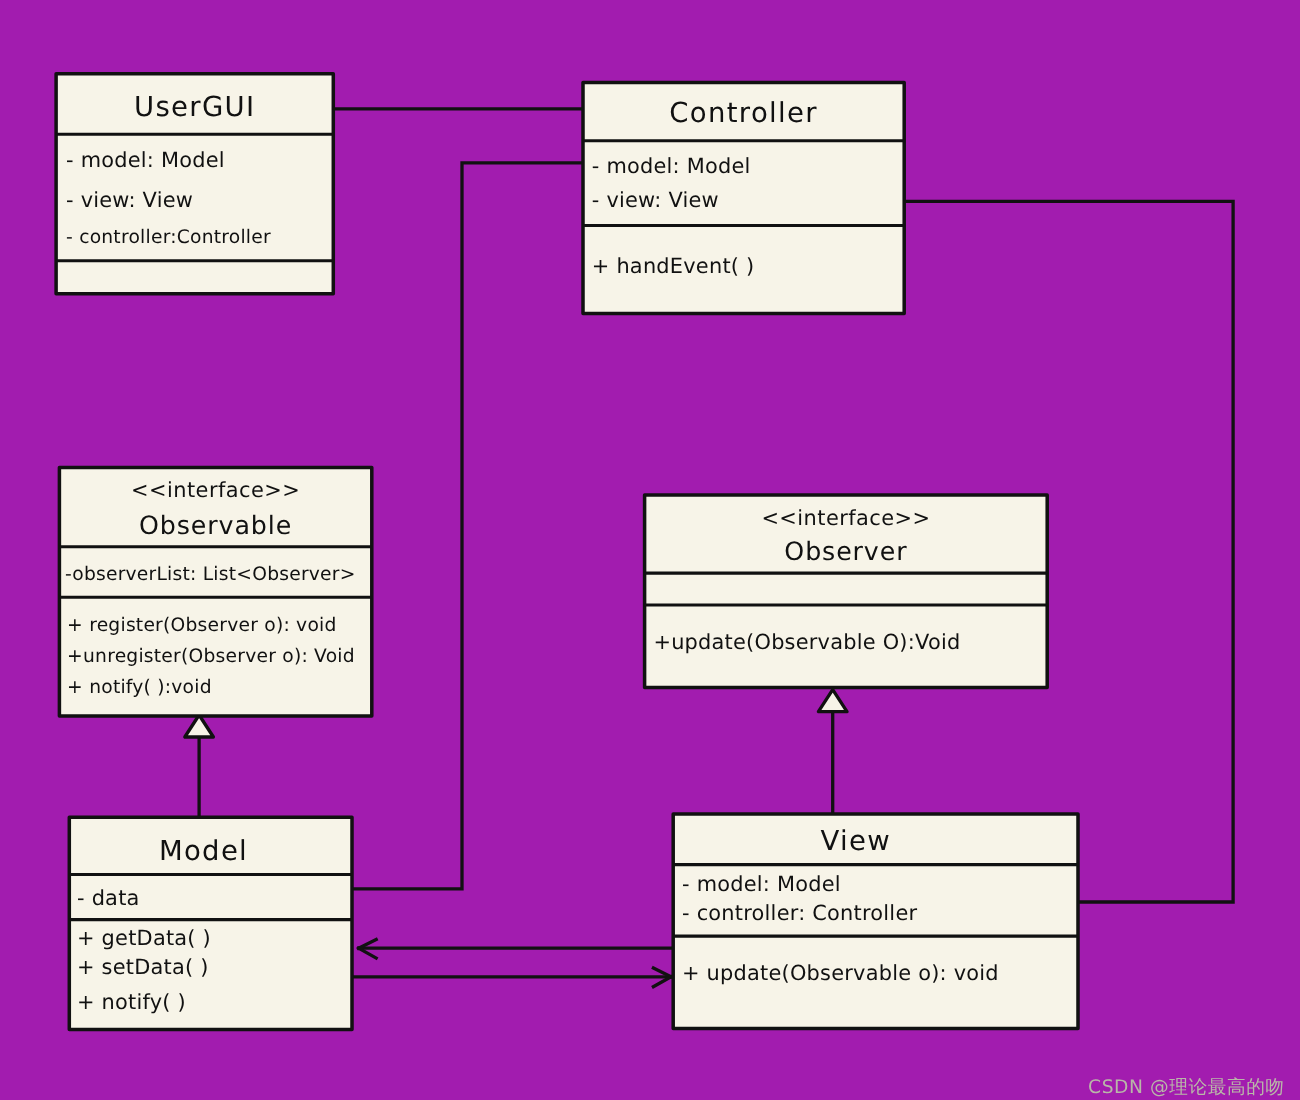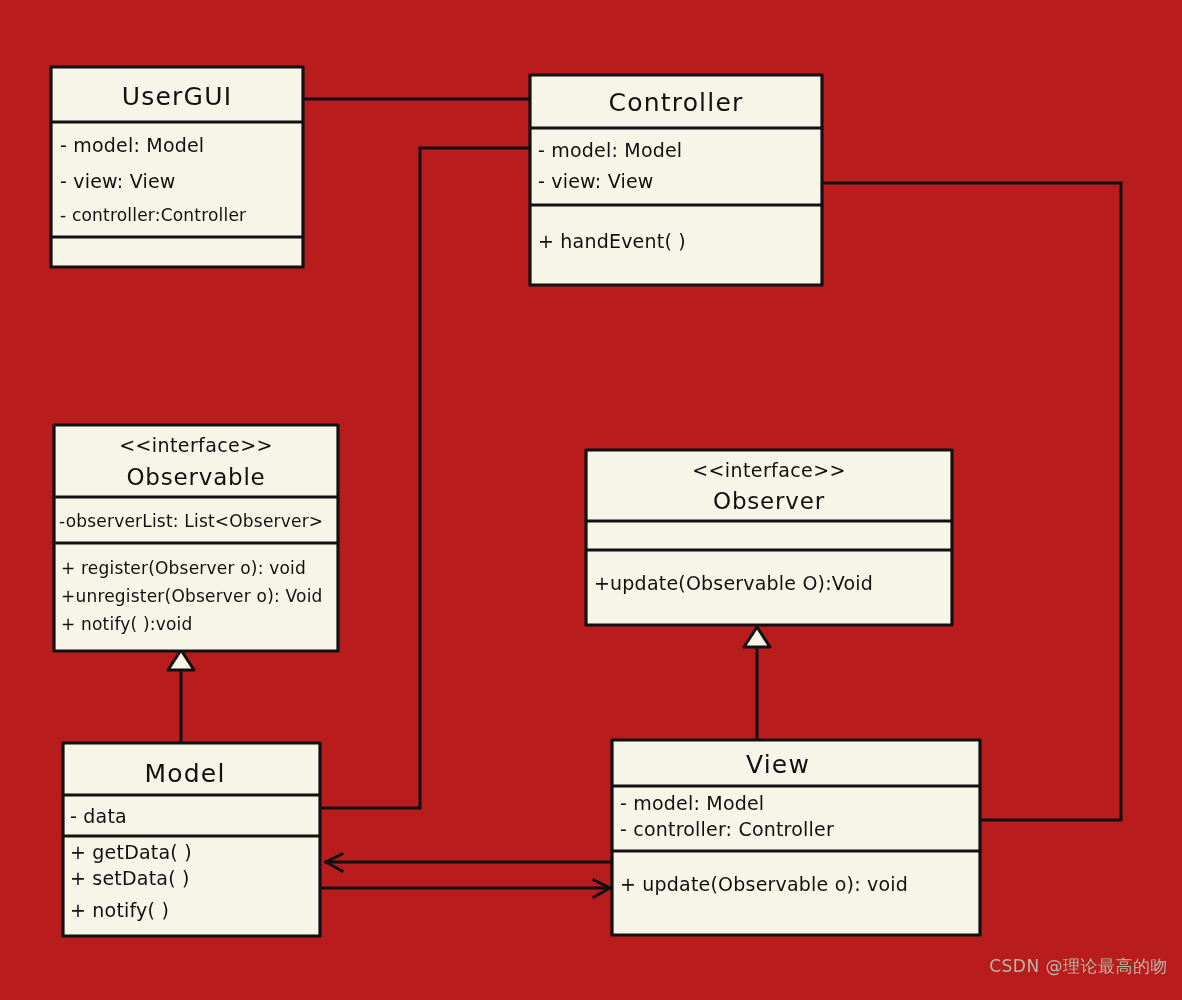--- a/index.html
+++ b/index.html
@@ -4,21 +4,21 @@
 <style>
   html, body {
     margin: 0;
     padding: 0;
     background: #f7f4e8;
   }
   #canvas {
     position: relative;
     width: 1182px;
     height: 1000px;
-    background: #b91c1c;
+    background: #a21caf;
     overflow: hidden;
     font-family: "DejaVu Sans", sans-serif;
   }
   svg#diagram {
     position: absolute;
     left: 0;
     top: 0;
     width: 1182px;
     height: 1000px;
   }
@@ -71,21 +71,21 @@
     fill: #111111;
     text-anchor: start;
     letter-spacing: 0.2px;
   }
   .member-sm {
     font-size: 17px;
   }
   .watermark {
     position: absolute;
     right: 14px;
-    bottom: 22px;
+    bottom: 0;
     font-family: "DejaVu Sans", sans-serif;
     font-size: 17px;
     color: #b9b7a8;
     letter-spacing: 0.5px;
     white-space: nowrap;
   }
 </style>
 </head>
 <body>
 

